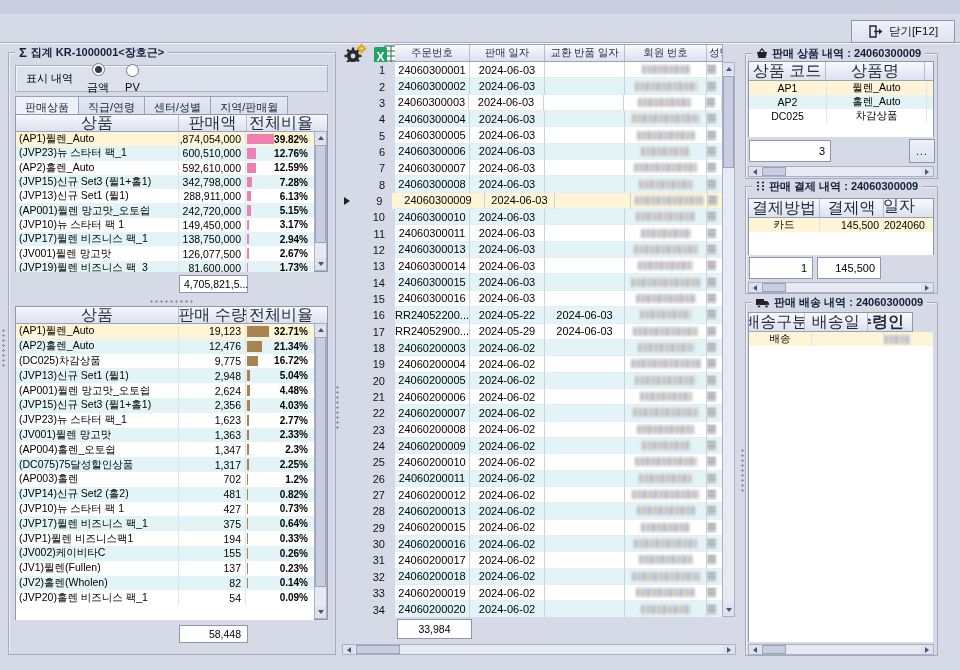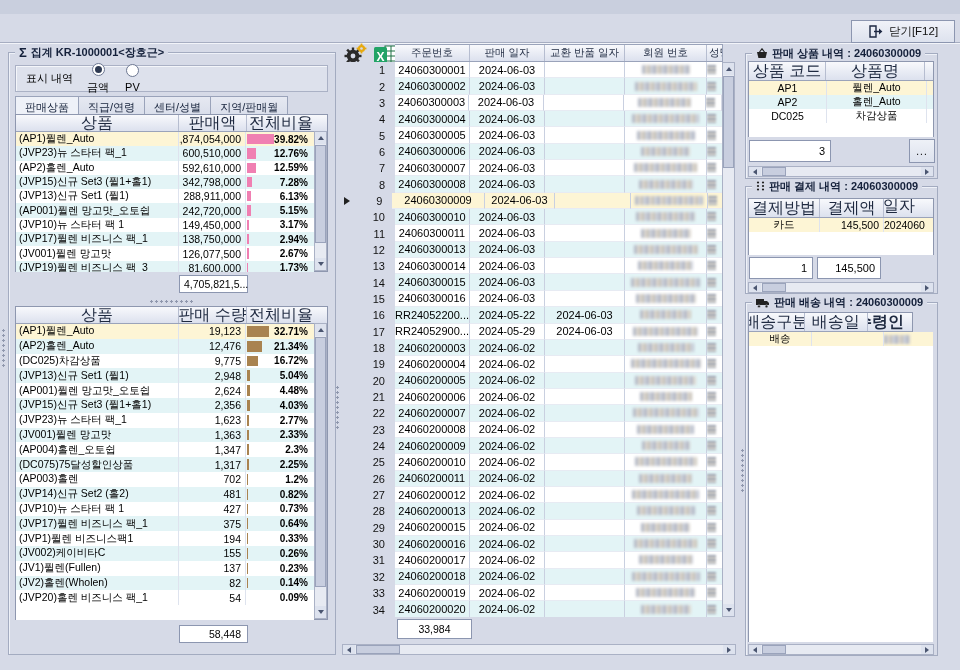--- a/index.html
+++ b/index.html
@@ -67,21 +67,21 @@
   .sb-thumb{position:absolute;background:#c8cedf;border:1px solid #9aa3bb;box-sizing:border-box;}
 
   
   .vgrip{position:absolute;width:5px;background-image:radial-gradient(#8f97ad 1px,transparent 1.2px);background-size:5px 5px;}
   .hgrip{position:absolute;height:5px;background-image:radial-gradient(#8f97ad 1px,transparent 1.2px);background-size:5px 5px;}
 
   
   .grid{position:absolute;left:340px;top:42px;width:400px;height:620px;}
   .icon-btn{position:absolute;width:28px;height:27px;display:flex;align-items:center;justify-content:center;background:transparent;border:none;cursor:pointer;}
   .ghead{position:absolute;left:55px;top:2px;height:18px;display:flex;background:linear-gradient(#f8f9fc,#dce1ee);
-    border:1px solid #9aa3ba;border-left:none;box-sizing:border-box;color:#1e2940;}
+    border:1px solid #9aa3ba;border-left:none;box-sizing:border-box;color:#1e2940;font-family:Liberation Serif, serif;}
   .ghead .hc{display:flex;align-items:center;justify-content:center;border-right:1px solid #b6bdd0;box-sizing:border-box;
     font-size:10.5px;white-space:nowrap;overflow:hidden;}
   .gbody{position:absolute;left:0;top:20px;width:382px;height:555px;overflow:hidden;}
   .grow{display:flex;height:16.35px;box-sizing:border-box;}
   .grow .rn{width:55px;background:#d6dae7;display:flex;align-items:center;justify-content:flex-end;padding-right:10px;
     box-sizing:border-box;font-size:11px;position:relative;color:#111;}
   .gcell{display:flex;align-items:center;justify-content:center;border-right:1px solid #c9d0e0;border-bottom:1px solid #e7ebf3;
     box-sizing:border-box;background:#fff;font-size:11px;overflow:hidden;white-space:nowrap;}
   .grow:nth-child(even) .gcell{background:#e3f4f6;}
   .grow.selected .gcell{background:#fdf5d5;}

